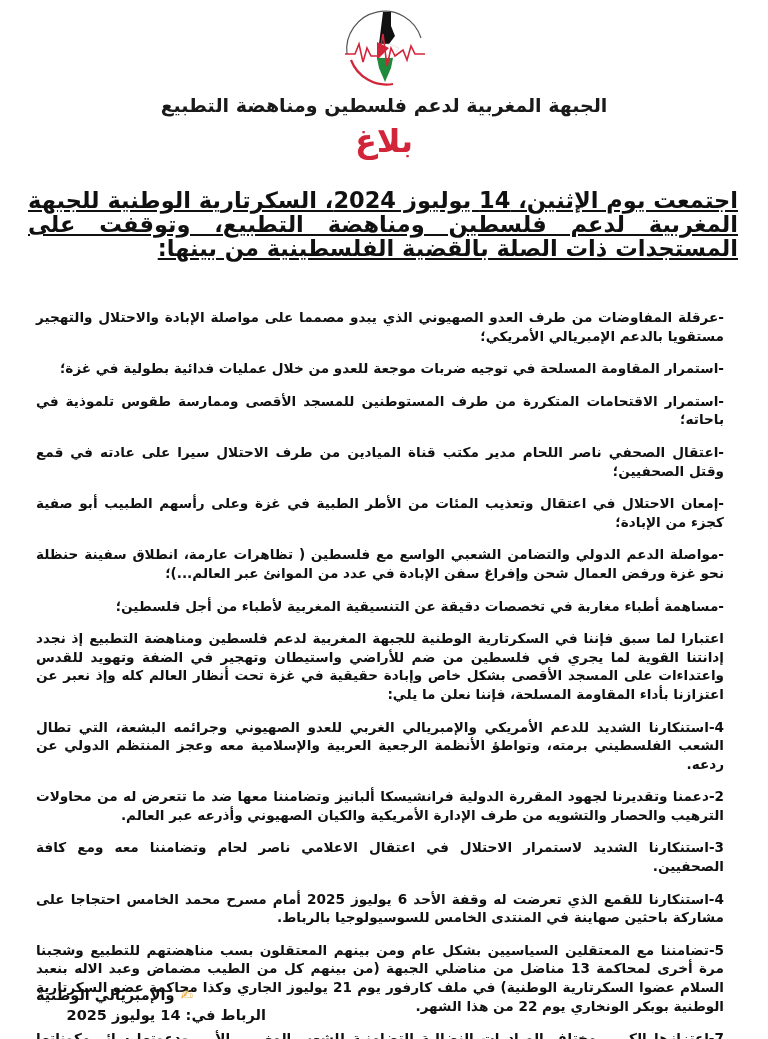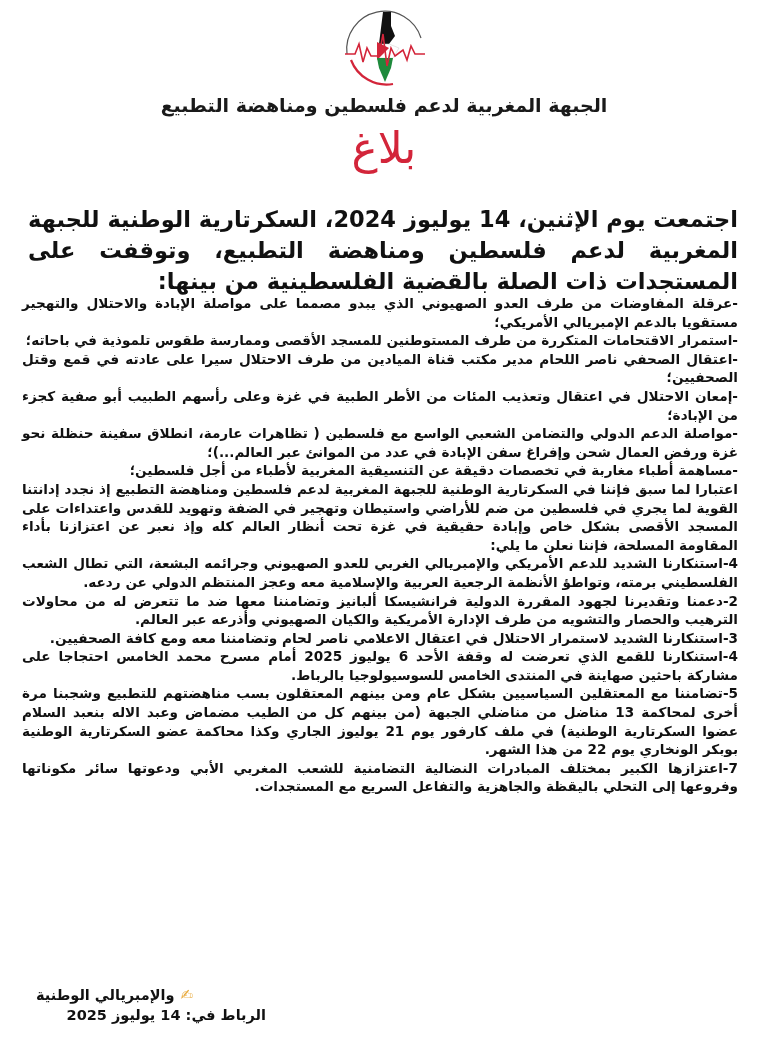--- a/index.html
+++ b/index.html
@@ -10,32 +10,33 @@
       position: relative;
     }
     .page { position: absolute; inset: 0; direction: rtl; padding-left: 19px; }
     .logo { position: absolute; left: 333px; top: 4px; width: 104px; height: 82px; }
     .org-name {
       position: absolute; top: 94px; left: 0; right: 0; text-align: center;
       font-size: 19px; font-weight: bold; color: #1a1a1a;
     }
     .doc-title {
       position: absolute; top: 122px; left: 0; right: 0; text-align: center;
-      font-size: 44px; font-weight: normal; color: #d3253a;
+      font-size: 32px; font-weight: bold; color: #d3253a;
     }
     .intro {
-      position: absolute; top: 204px; left: 28px; right: 30px;
-      font-size: 22.5px; font-weight: bold; line-height: 31px; text-align: justify;
+      position: absolute; top: 188px; left: 28px; right: 30px;
+      font-size: 22.5px; font-weight: bold; line-height: 24px; text-align: justify;
       text-align-last: right;
+      text-decoration: underline;
     }
     .body-text {
       position: absolute; top: 294px; left: 22px; right: 30px;
       font-size: 13.6px; font-weight: bold; line-height: 18.6px;
     }
-    .body-text p { margin: 0; text-align: justify; text-align-last: right; }
+    .body-text p { margin: 14px; text-align: justify; text-align-last: right; }
     .signature {
       position: absolute; top: 985px; left: 36px; width: 230px;
       font-size: 14.5px; font-weight: bold; line-height: 20px; text-align: right;
     }
     .sig-row { display: flex; justify-content: flex-end; align-items: center; gap: 6px; }
     .hand-icon { font-size: 15px; color: #e8a93a; }
   </style>
 </head>
 <body>
 
@@ -53,20 +54,21 @@
     </svg>
   </div>
 
   <div class="org-name">الجبهة المغربية لدعم فلسطين ومناهضة التطبيع</div>
   <div class="doc-title">بلاغ</div>
 
   <div class="intro">اجتمعت يوم الإثنين، 14 يوليوز 2024، السكرتارية الوطنية للجبهة المغربية لدعم فلسطين ومناهضة التطبيع، وتوقفت على المستجدات ذات الصلة بالقضية الفلسطينية من بينها:</div>
 
   <div class="body-text">
     <p>-عرقلة المفاوضات من طرف العدو الصهيوني الذي يبدو مصمما على مواصلة الإبادة والاحتلال والتهجير مستقويا بالدعم الإمبريالي الأمريكي؛</p>
+    <p>-استمرار المقاومة المسلحة في توجيه ضربات موجعة للعدو من خلال عمليات فدائية بطولية في غزة؛</p>
     <p>-استمرار الاقتحامات المتكررة من طرف المستوطنين للمسجد الأقصى وممارسة طقوس تلموذية في باحاته؛</p>
     <p>-اعتقال الصحفي ناصر اللحام مدير مكتب قناة الميادين من طرف الاحتلال سيرا على عادته في قمع وقتل الصحفيين؛</p>
     <p>-إمعان الاحتلال في اعتقال وتعذيب المئات من الأطر الطبية في غزة وعلى رأسهم الطبيب أبو صفية كجزء من الإبادة؛</p>
     <p>-مواصلة الدعم الدولي والتضامن الشعبي الواسع مع فلسطين ( تظاهرات عارمة، انطلاق سفينة حنظلة نحو غزة ورفض العمال شحن وإفراغ سفن الإبادة في عدد من الموانئ عبر العالم...)؛</p>
     <p>-مساهمة أطباء مغاربة في تخصصات دقيقة عن التنسيقية المغربية لأطباء من أجل فلسطين؛</p>
     <p>اعتبارا لما سبق فإننا في السكرتارية الوطنية للجبهة المغربية لدعم فلسطين ومناهضة التطبيع إذ نجدد إدانتنا القوية لما يجري في فلسطين من ضم للأراضي واستيطان وتهجير في الضفة وتهويد للقدس واعتداءات على المسجد الأقصى بشكل خاص وإبادة حقيقية في غزة تحت أنظار العالم كله وإذ نعبر عن اعتزازنا بأداء المقاومة المسلحة، فإننا نعلن ما يلي:</p>
     <p>4-استنكارنا الشديد للدعم الأمريكي والإمبريالي الغربي للعدو الصهيوني وجرائمه البشعة، التي تطال الشعب الفلسطيني برمته، وتواطؤ الأنظمة الرجعية العربية والإسلامية معه وعجز المنتظم الدولي عن ردعه.</p>
     <p>2-دعمنا وتقديرنا لجهود المقررة الدولية فرانشيسكا ألبانيز وتضامننا معها ضد ما تتعرض له من محاولات الترهيب والحصار والتشويه من طرف الإدارة الأمريكية والكيان الصهيوني وأذرعه عبر العالم.</p>
     <p>3-استنكارنا الشديد لاستمرار الاحتلال في اعتقال الاعلامي ناصر لحام وتضامننا معه ومع كافة الصحفيين.</p>
     <p>4-استنكارنا للقمع الذي تعرضت له وقفة الأحد 6 يوليوز 2025 أمام مسرح محمد الخامس احتجاجا على مشاركة باحثين صهاينة في المنتدى الخامس للسوسيولوجيا بالرباط.</p>

